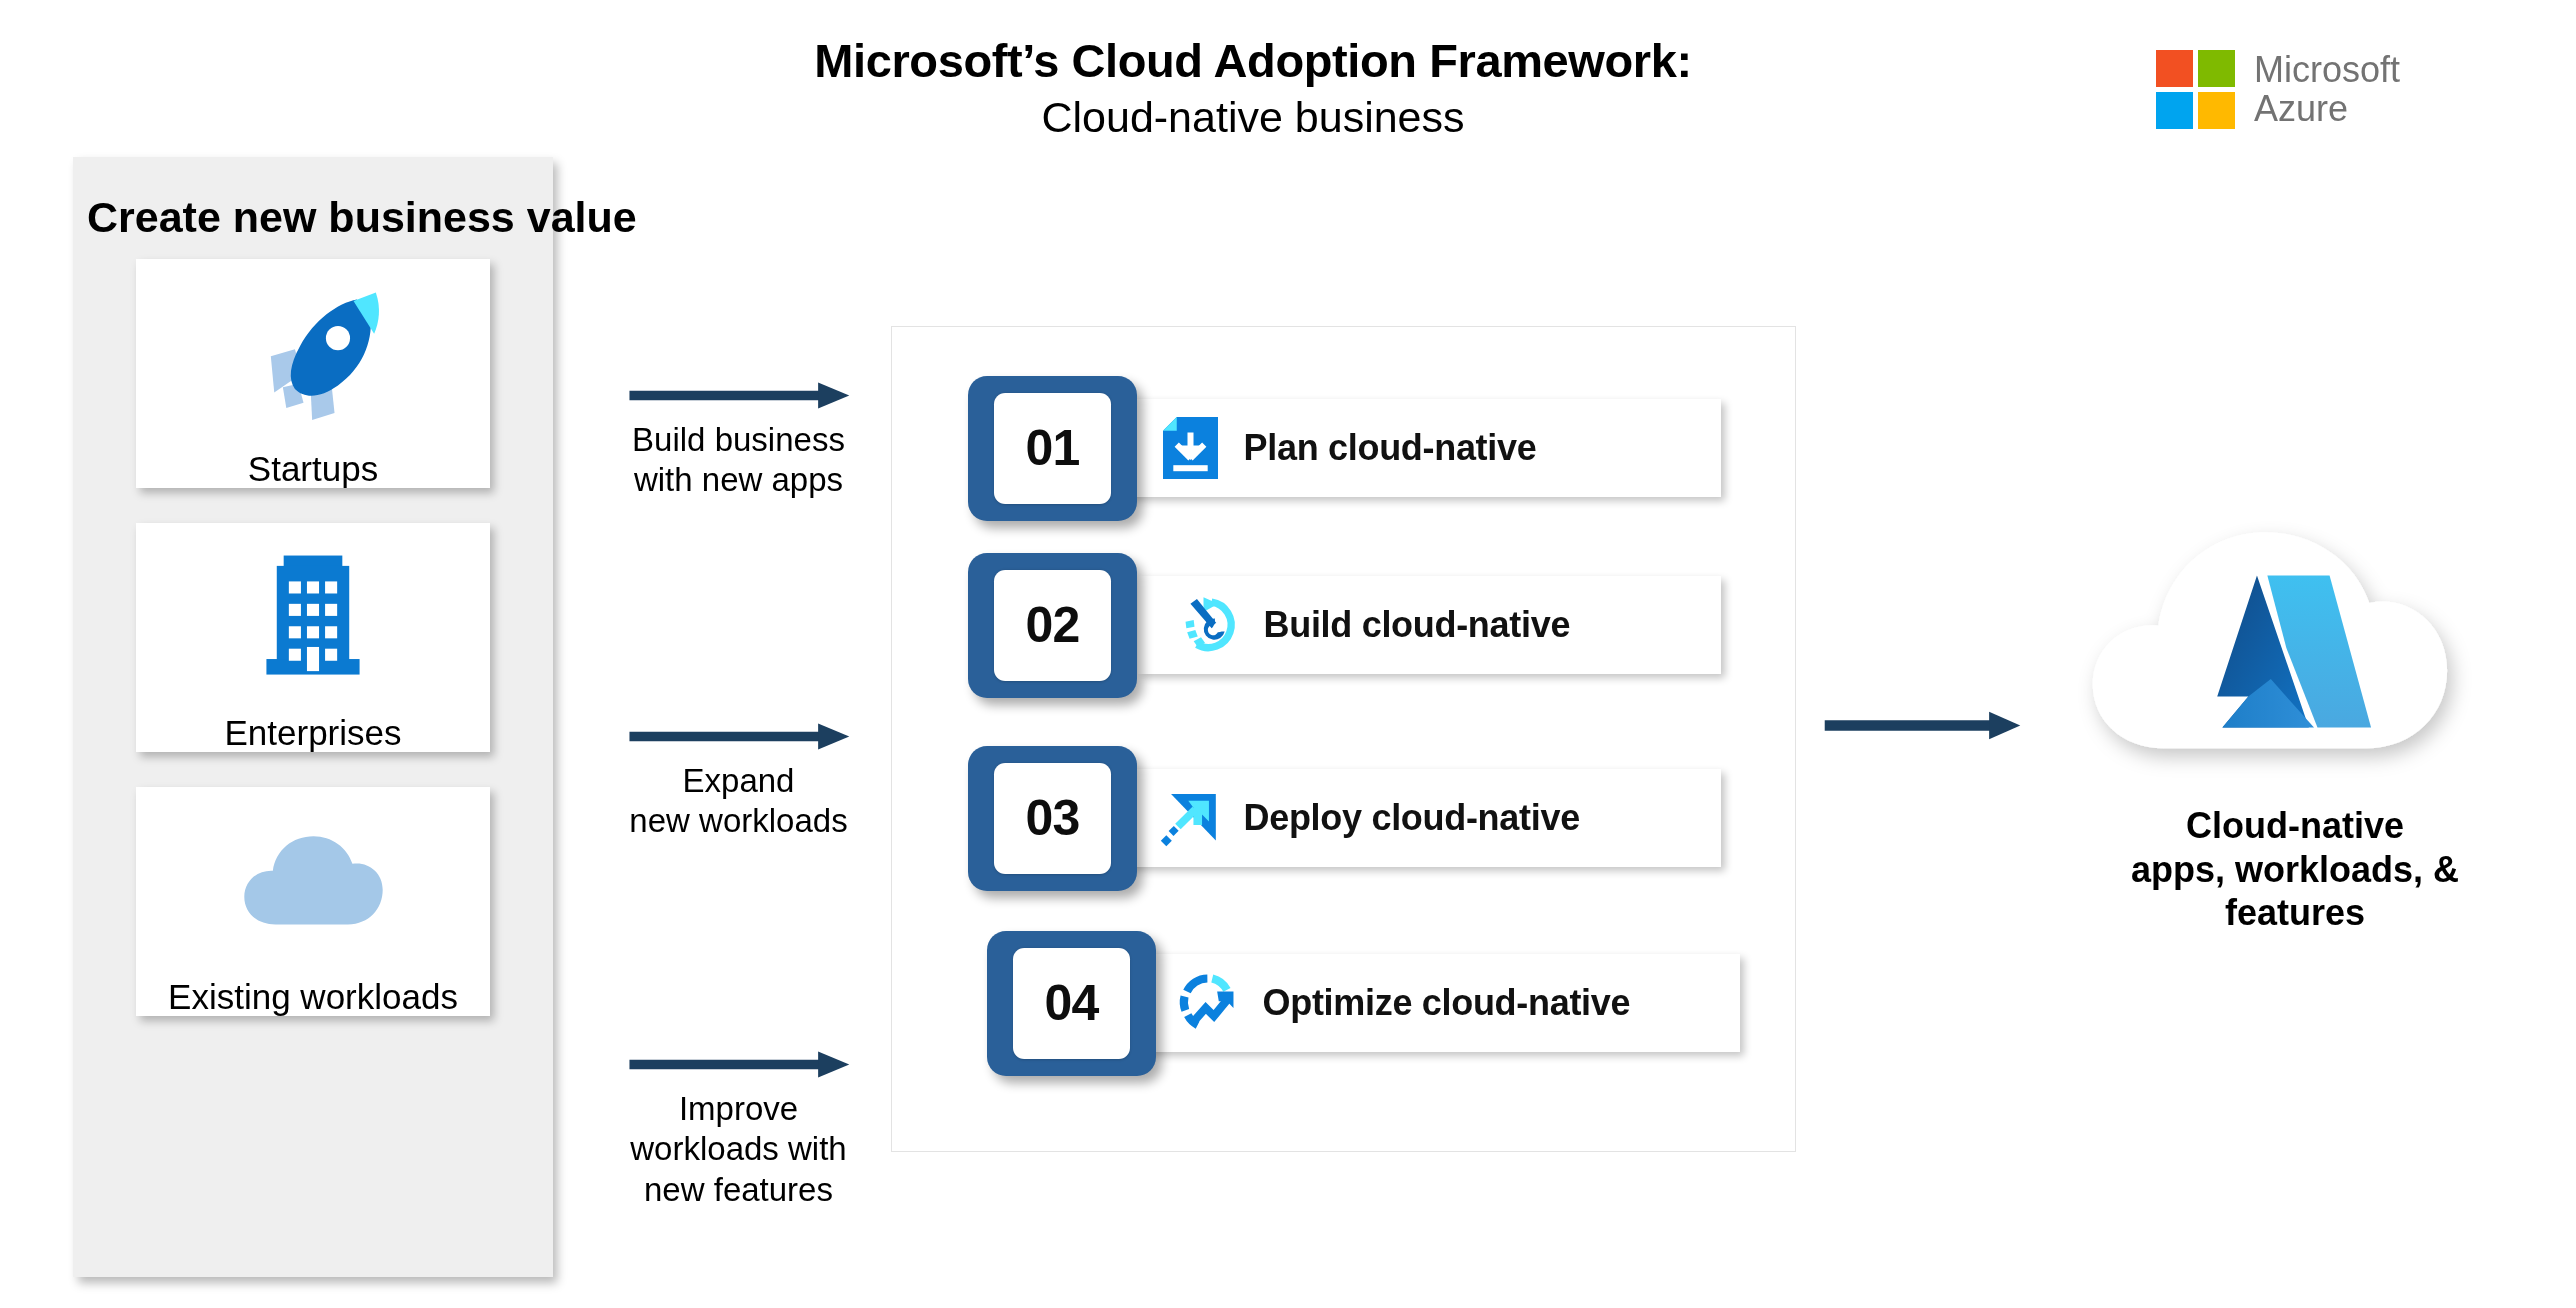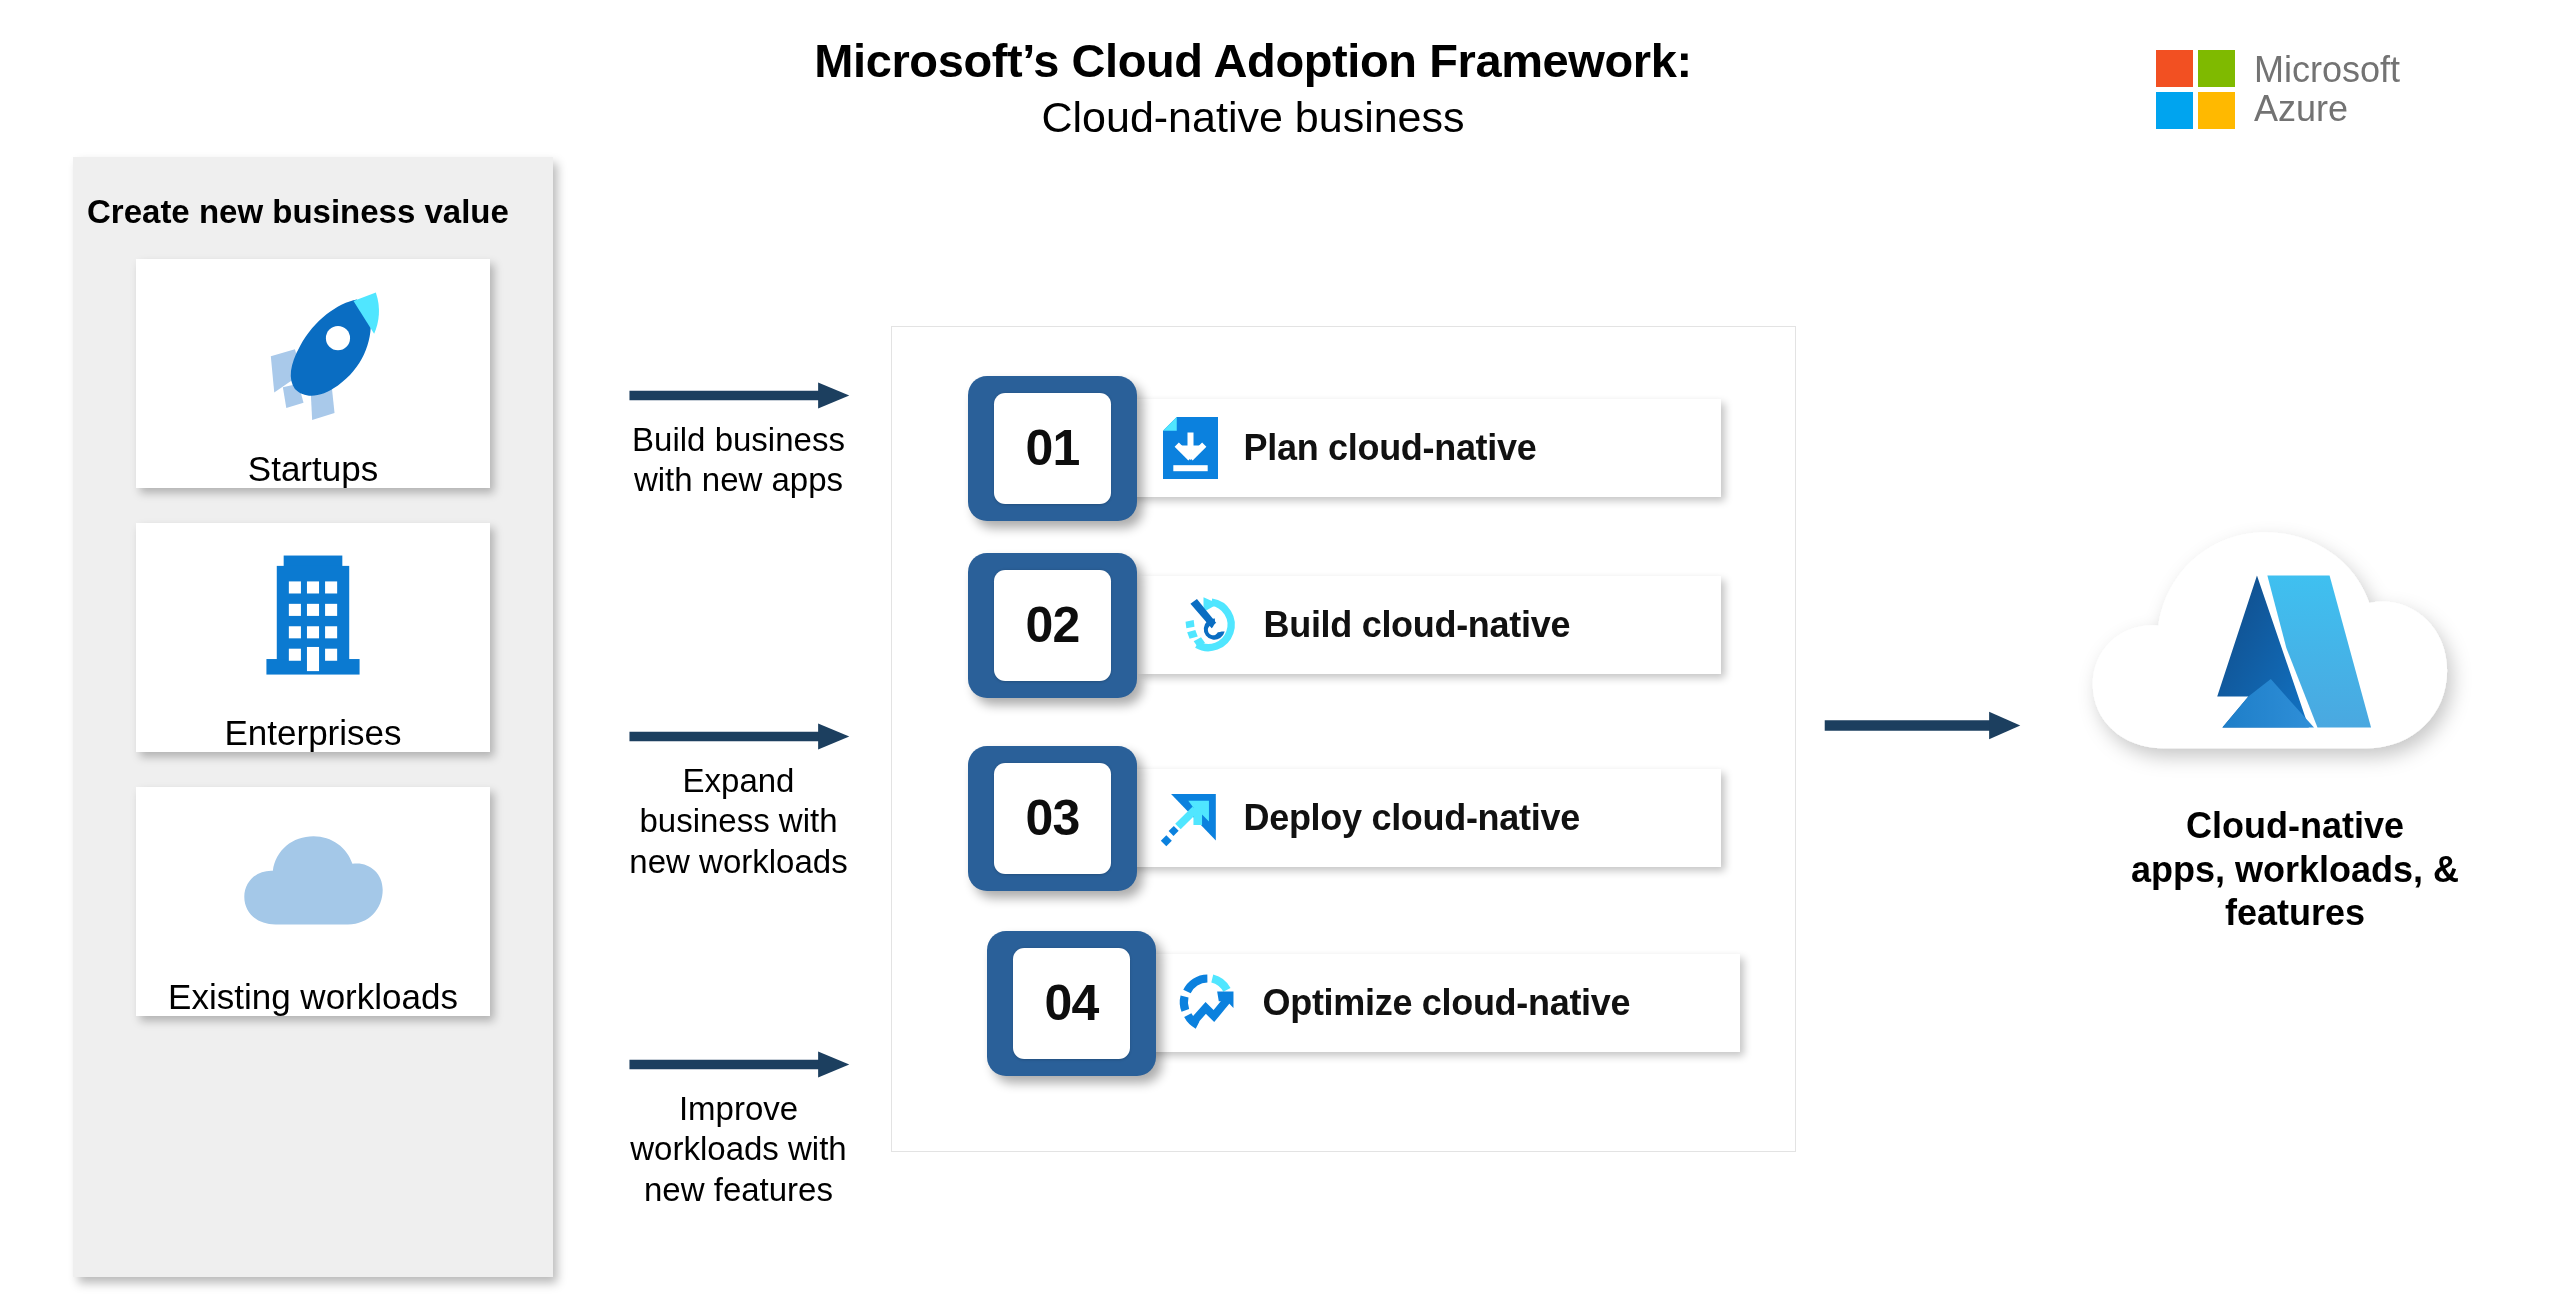--- a/index.html
+++ b/index.html
@@ -74,21 +74,21 @@
     top: 157px;
     width: 480px;
     height: 1120px;
     background: #efefef;
     box-shadow: 5.2px 6px 9.5px rgba(0,0,0,0.28);
   }
   .left-panel-title {
     position: absolute;
     left: 14px;
     top: 36px;
-    font-size: 33px;
+    font-size: 43px;
     font-weight: bold;
     color: #000;
     white-space: nowrap;
   }
   .value-cards {
     position: absolute;
     left: 0;
     top: 102px;
     width: 480px;
   }
@@ -340,21 +340,20 @@
   </div>
 </div>
 
 <div class="arrow-group g2">
   <svg class="arrow-svg" width="225" height="35" viewBox="0 0 260 40">
     <line x1="4" y1="20" x2="226" y2="20" stroke="#1c3f5f" stroke-width="11"></line>
     <polygon points="222,5 258,20 222,35" fill="#1c3f5f"></polygon>
   </svg>
   <div class="arrow-label">
     <div>Expand</div>
-    <div>business with</div>
     <div>new workloads</div>
   </div>
 </div>
 
 <div class="arrow-group g3">
   <svg class="arrow-svg" width="225" height="35" viewBox="0 0 260 40">
     <line x1="4" y1="20" x2="226" y2="20" stroke="#1c3f5f" stroke-width="11"></line>
     <polygon points="222,5 258,20 222,35" fill="#1c3f5f"></polygon>
   </svg>
   <div class="arrow-label">

